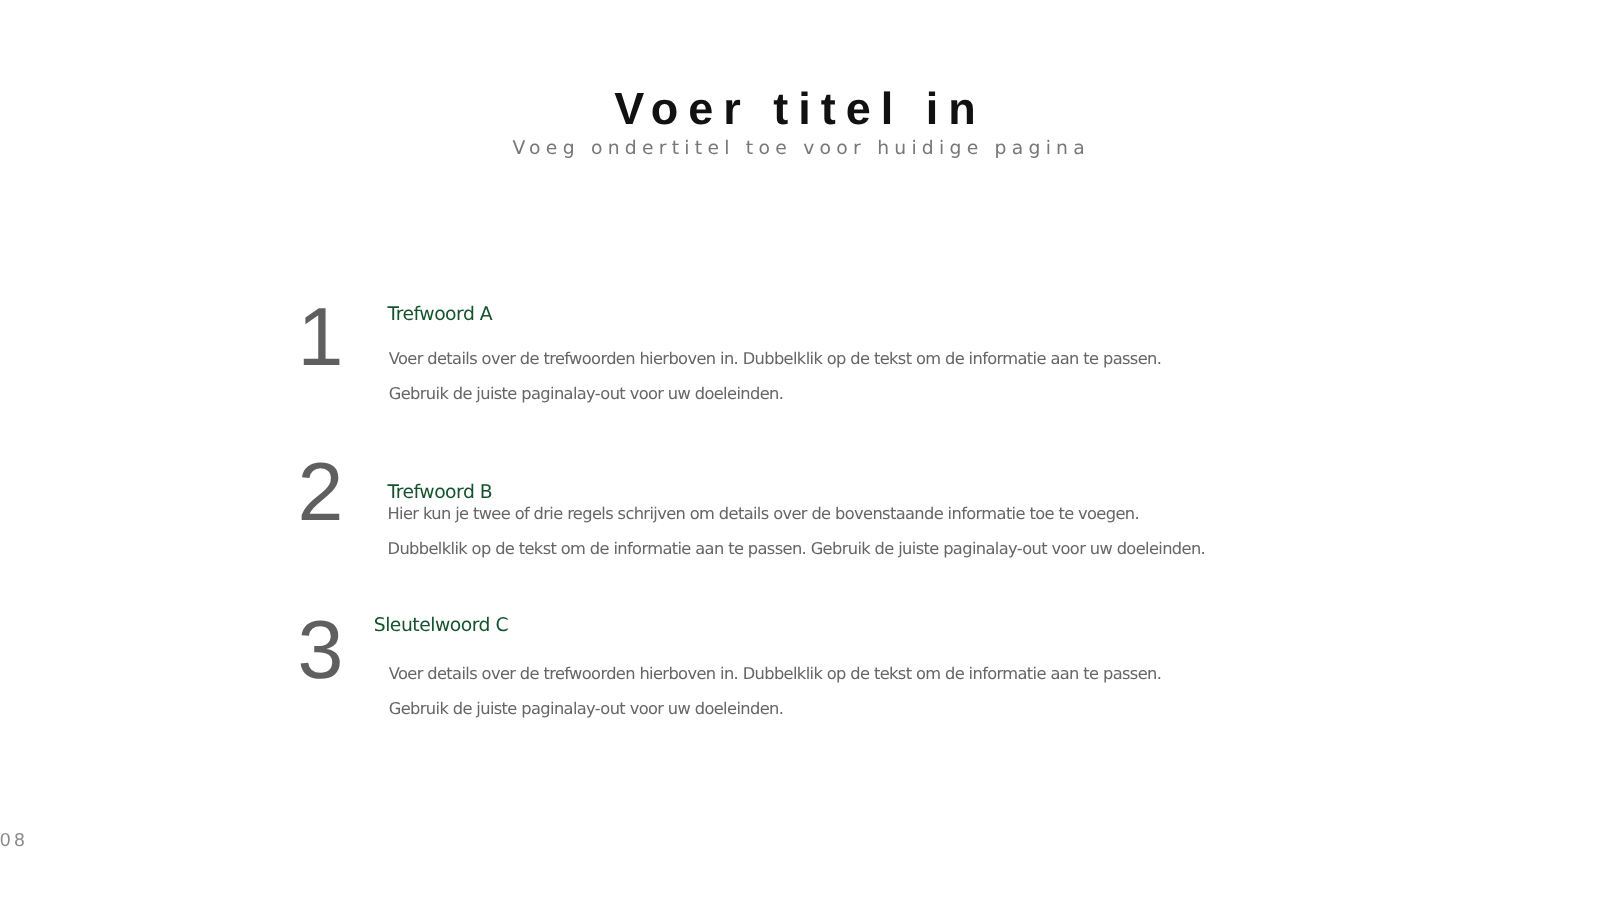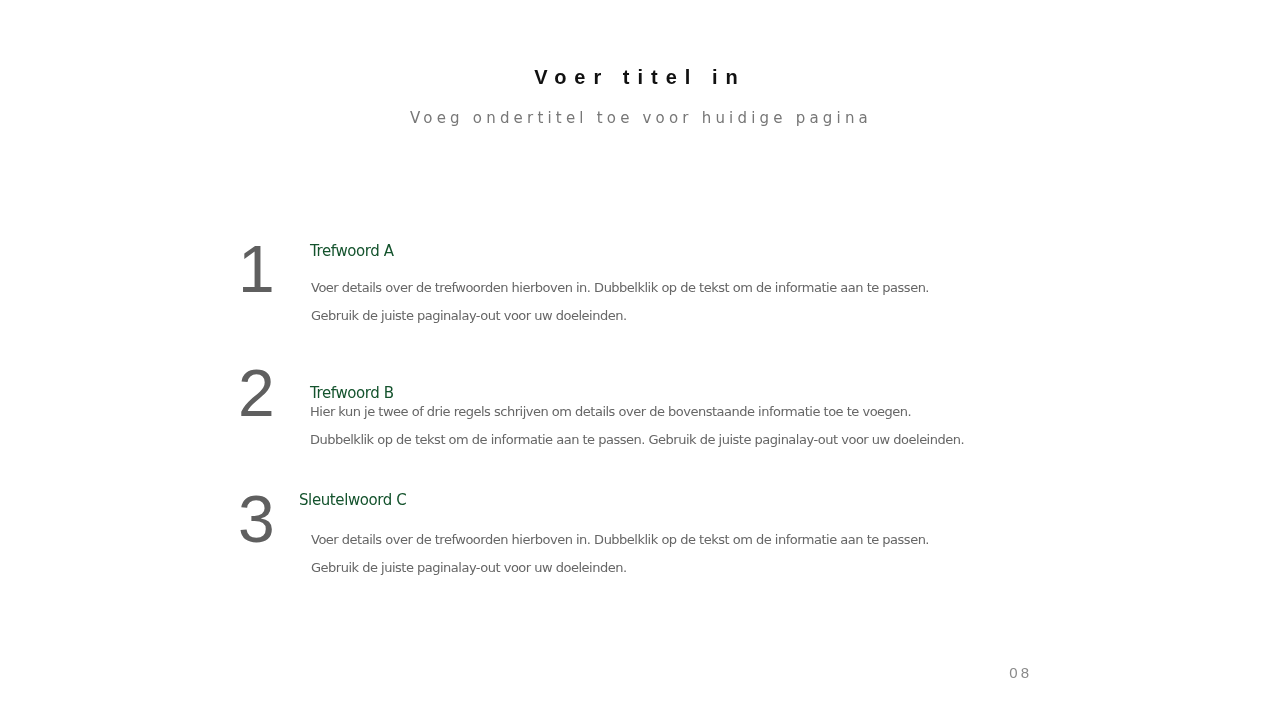--- a/index.html
+++ b/index.html
@@ -2,21 +2,21 @@
 <html><head>
   <meta charset="utf-8">
   <style>
     html, body { margin: 0; padding: 0; }
     body {
       width: 1280px; height: 720px; background: #ffffff; position: relative; overflow: hidden;
       font-family: "Liberation Sans", sans-serif;
     }
     .title {
       position: absolute; left: 0; width: 1280px; top: 66px; text-align: center;
-      font-size: 20px; font-weight: bold; letter-spacing: 8px; color: #111111;
+      font-size: 36px; font-weight: bold; letter-spacing: 8px; color: #111111;
       font-family: "Liberation Sans", sans-serif;
     }
     .subtitle {
       position: absolute; left: 0; width: 1282px; top: 109px; text-align: center;
       font-size: 15px; letter-spacing: 4.2px; color: #777777;
       font-family: "DejaVu Sans", sans-serif;
     }
     .item { position: absolute; left: 0; width: 1280px; }
     .num {
       position: absolute; left: 238px; font-size: 66px; color: #5f5f5f;
@@ -24,21 +24,21 @@
     }
     .heading {
       position: absolute; font-size: 15px; color: #14532d;
       font-family: "DejaVu Sans", sans-serif; letter-spacing: -0.4px;
     }
     .desc {
       position: absolute; font-size: 13px; color: #666666; line-height: 28px;
       font-family: "DejaVu Sans", sans-serif; letter-spacing: -0.5px; white-space: nowrap;
     }
     .page-num {
-      position: absolute; left: 0; width: 1032px; top: 664px; text-align: right;
+      position: absolute; left: 0; width: 1032px; top: 664px; text-align: left;
       font-size: 15px; color: #8a8a8a; letter-spacing: 3px;
       font-family: "Liberation Sans", sans-serif;
     }
   </style>
 </head>
 <body>
 
 <div class="title">Voer titel in</div>
 <div class="subtitle">Voeg ondertitel toe voor huidige pagina</div>
 

